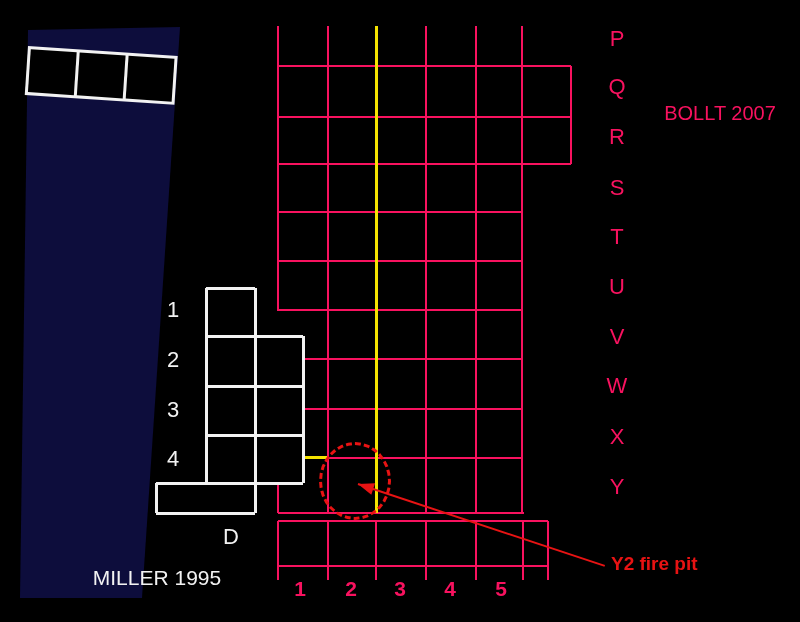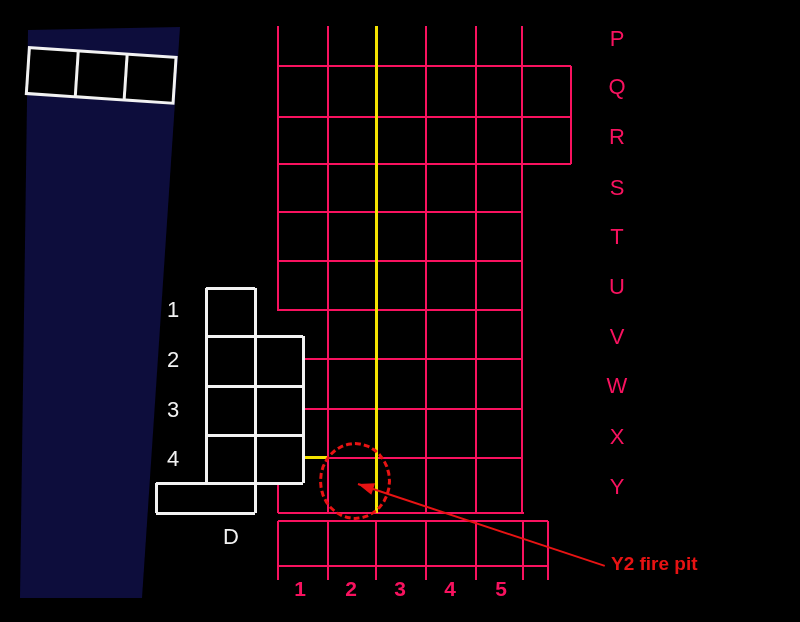--- a/index.html
+++ b/index.html
@@ -13,20 +13,22 @@
     position:absolute;
     white-space:nowrap;
     z-index:6;
     line-height:1;
   }
 </style>
 </head>
 <body>
 
 <div id="map-canvas" style="width: 800px; height: 622px; background: rgb(0, 0, 0);">
+  <div class="lbl" style="left: 720px; top: 113px; color: rgb(248, 18, 95); font: 400 20px &quot;Liberation Sans&quot;, sans-serif; transform: translate(-50%, -50%);">BOLLT 2007</div>
+  <div class="lbl" style="left: 157px; top: 578px; color: rgb(242, 242, 242); font: 400 21px &quot;Liberation Sans&quot;, sans-serif; transform: translate(-50%, -50%);">MILLER 1995</div>
   <div class="lbl" style="left: 611px; top: 564px; color: rgb(232, 19, 19); font: 700 19px &quot;Liberation Sans&quot;, sans-serif; transform: translate(0px, -50%);">Y2 fire pit</div>
   <div class="lbl" style="left: 231px; top: 537px; color: rgb(242, 242, 242); font: 400 22px &quot;Liberation Sans&quot;, sans-serif; transform: translate(-50%, -50%);">D</div>
 <div style="position: absolute; left: 0px; top: 0px; width: 800px; height: 622px; background: rgb(13, 13, 60); clip-path: polygon(28px 30px, 180px 27px, 142px 598px, 20px 598px);"></div>
     <div style="position: absolute; left: 28px; top: 46px; width: 150px; height: 49px; background: rgb(242, 242, 242); transform: rotate(3.8deg); transform-origin: 0px 0px; display: flex; gap: 3px; padding: 3px; box-sizing: border-box;">
       <div style="flex: 1 1 0%; background: rgb(0, 0, 0);"></div>
       <div style="flex: 1 1 0%; background: rgb(0, 0, 0);"></div>
       <div style="flex: 1 1 0%; background: rgb(0, 0, 0);"></div>
     </div>
     <div style="position: absolute; left: 276.75px; top: 26px; width: 2.5px; height: 285px; background: rgb(248, 18, 95);"></div>
     <div style="position: absolute; left: 276.75px; top: 458px; width: 2.5px; height: 55px; background: rgb(248, 18, 95);"></div>

